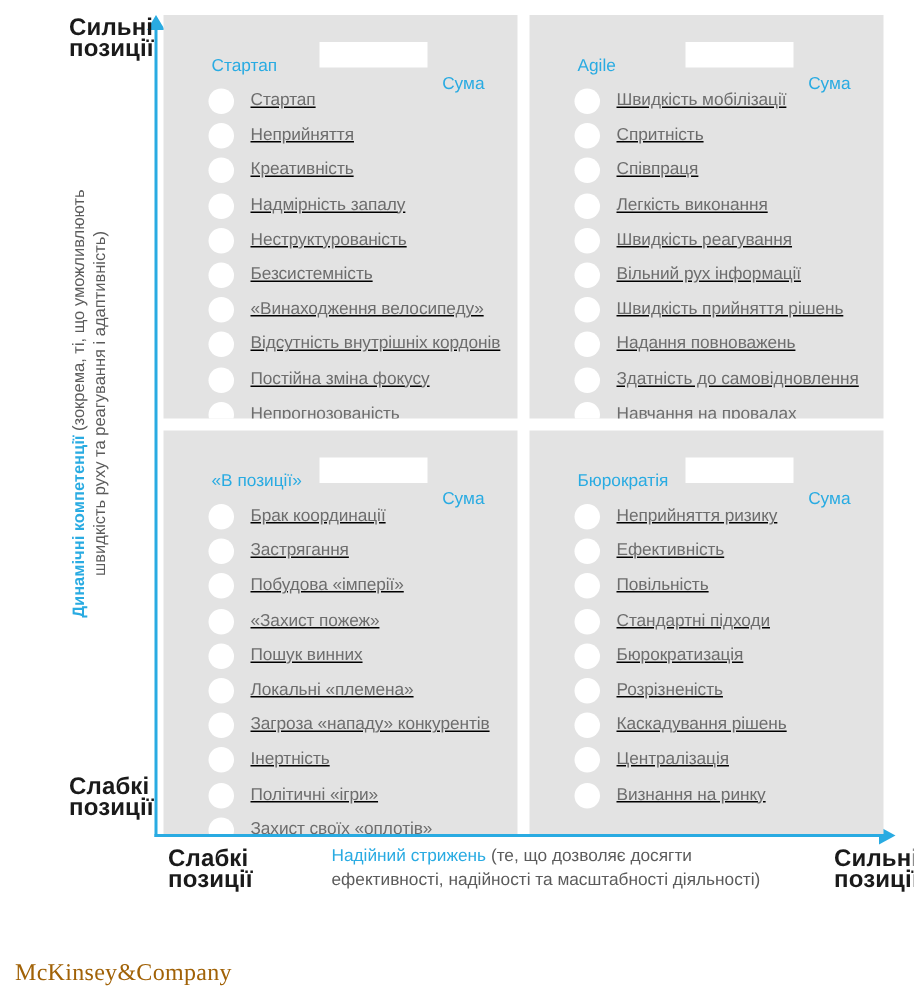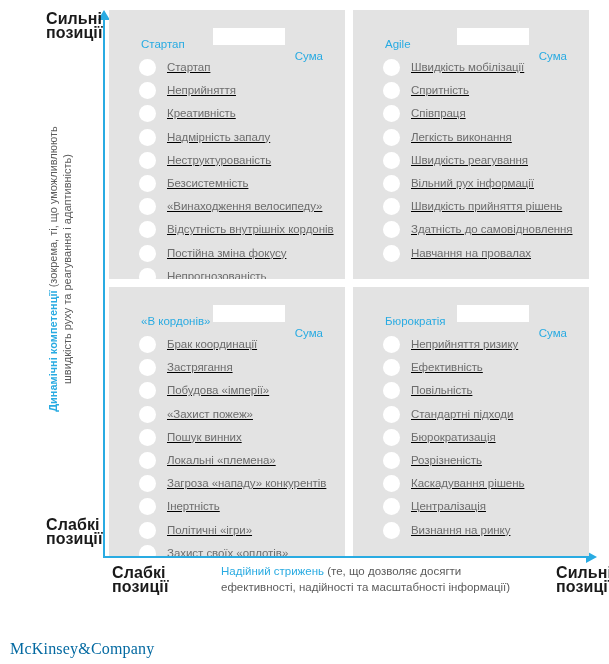--- a/index.html
+++ b/index.html
@@ -180,21 +180,21 @@
   #label-bottom-left-x { left: 112px; top: 566px; }
   #label-bottom-right  { left: 556px; top: 566px; }
 
   
   #mckinsey-logo {
     position: absolute;
     left: 10px;
     top: 640px;
     font-family: "Liberation Serif", "DejaVu Serif", serif;
     font-size: 16px;
-    color: #0369a1;
+    color: #a16207;
     letter-spacing: 0.2px;
   }
 </style>
 </head>
 <body>
 
 <div id="y-axis-line"></div>
 <div id="y-axis-arrow"></div>
 <div id="x-axis-line"></div>
 <div id="x-axis-arrow"></div>
@@ -220,21 +220,21 @@
 </div>
 
 <div id="y-axis-caption">
   <span class="ycap-line">
     <span class="accent">Динамічні компетенції</span><span> (зокрема, ті, що уможливлюють</span>
   </span>
   <span class="ycap-line">швидкість руху та реагування і адаптивність)</span>
 </div>
 
 <div id="x-axis-caption">
-  <span class="accent">Надійний стрижень</span><span> (те, що дозволяє досягти ефективності, надійності та масштабності інформації)</span>
+  <span class="accent">Надійний стрижень</span><span> (те, що дозволяє досягти ефективності, надійності та масштабності діяльності)</span>
 </div>
 
 <div id="matrix">
     <div class="quadrant">
       <div class="q-header">
         <div class="q-title">Стартап</div>
         <input type="text" class="q-sum-input" placeholder="" style="">
         <div class="q-sum-label">Сума</div>
       </div>
       <ul class="q-list">
@@ -310,31 +310,35 @@
         <li class="q-item">
           <span class="q-dot"></span>
           <span class="q-label">Вільний рух інформації</span>
         </li>
         <li class="q-item">
           <span class="q-dot"></span>
           <span class="q-label">Швидкість прийняття рішень</span>
         </li>
         <li class="q-item">
           <span class="q-dot"></span>
+          <span class="q-label">Надання повноважень</span>
+        </li>
+        <li class="q-item">
+          <span class="q-dot"></span>
           <span class="q-label">Здатність до самовідновлення</span>
         </li>
         <li class="q-item">
           <span class="q-dot"></span>
           <span class="q-label">Навчання на провалах</span>
         </li>
       </ul>
     </div>
     <div class="quadrant">
       <div class="q-header">
-        <div class="q-title">«В кордонів»</div>
+        <div class="q-title">«В позиції»</div>
         <input type="text" class="q-sum-input" placeholder="" style="">
         <div class="q-sum-label">Сума</div>
       </div>
       <ul class="q-list">
         <li class="q-item">
           <span class="q-dot"></span>
           <span class="q-label">Брак координації</span>
         </li>
         <li class="q-item">
           <span class="q-dot"></span>

